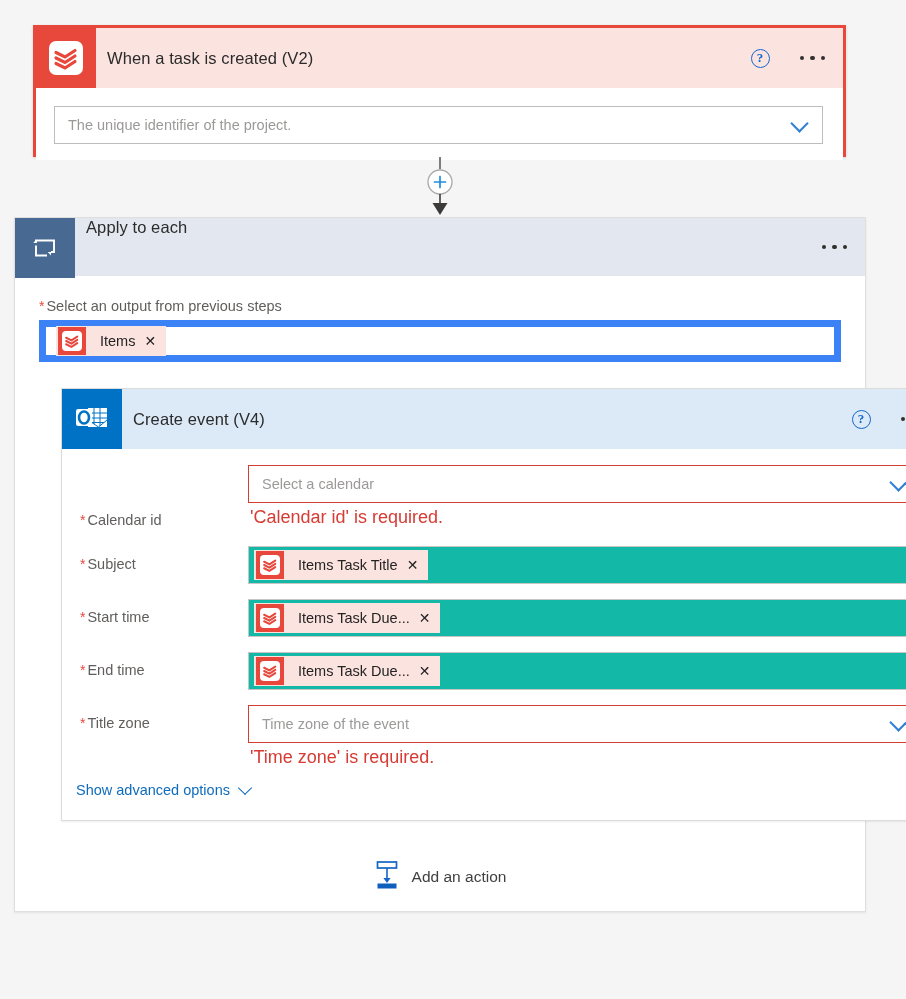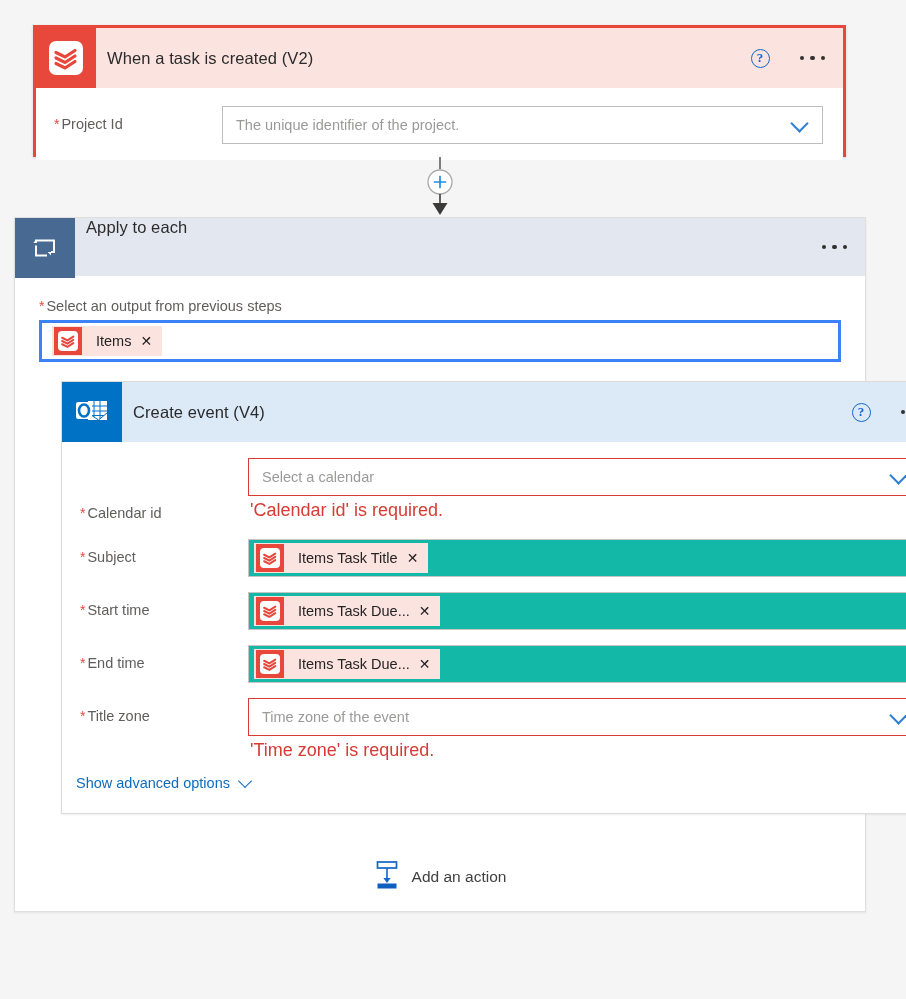--- a/index.html
+++ b/index.html
@@ -192,25 +192,25 @@
     display: flex; align-items: flex-start;
   }
   .loop-body { padding: 22px 24px 0 24px; }
   .loop-sublabel {
     font-size: 14.5px;
     color: #605e5c;
     margin-bottom: 6px;
   }
   .loop-token-field {
     height: 42px;
-    border: 3px solid #3b82f6;
+    border: 7px solid #3b82f6;
     background: #fff;
     display: flex; align-items: center;
     padding-left: 10px;
-    margin-bottom: 19px;
+    margin-bottom: 26px;
   }
 
   
   .action-card {
     margin: 0 0 0 22px;
     width: 884px;
     background: #ffffff;
     border: 1px solid #dedcda;
     box-shadow: 0 1px 2px rgba(0,0,0,0.07);
   }
@@ -282,21 +282,20 @@
         <div class="help-icon">?</div>
         <div class="dots-icon">
             <i></i>
             <i></i>
             <i></i>
           </div>
       </div>
     </div>
     <div class="card-body">
       <div class="param-row" style="padding-top:18px;padding-bottom:16px;padding-right:20px;">
-        <div class="param-label"><span class="req-star">*</span><span>Project Id</span></div>
         <div class="param-control">
           <div class="field-box">
             <div class="field-placeholder">The unique identifier of the project.</div>
             <div class="chev"></div>
           </div>
         </div>
       </div>
     </div>
   </div>
 

